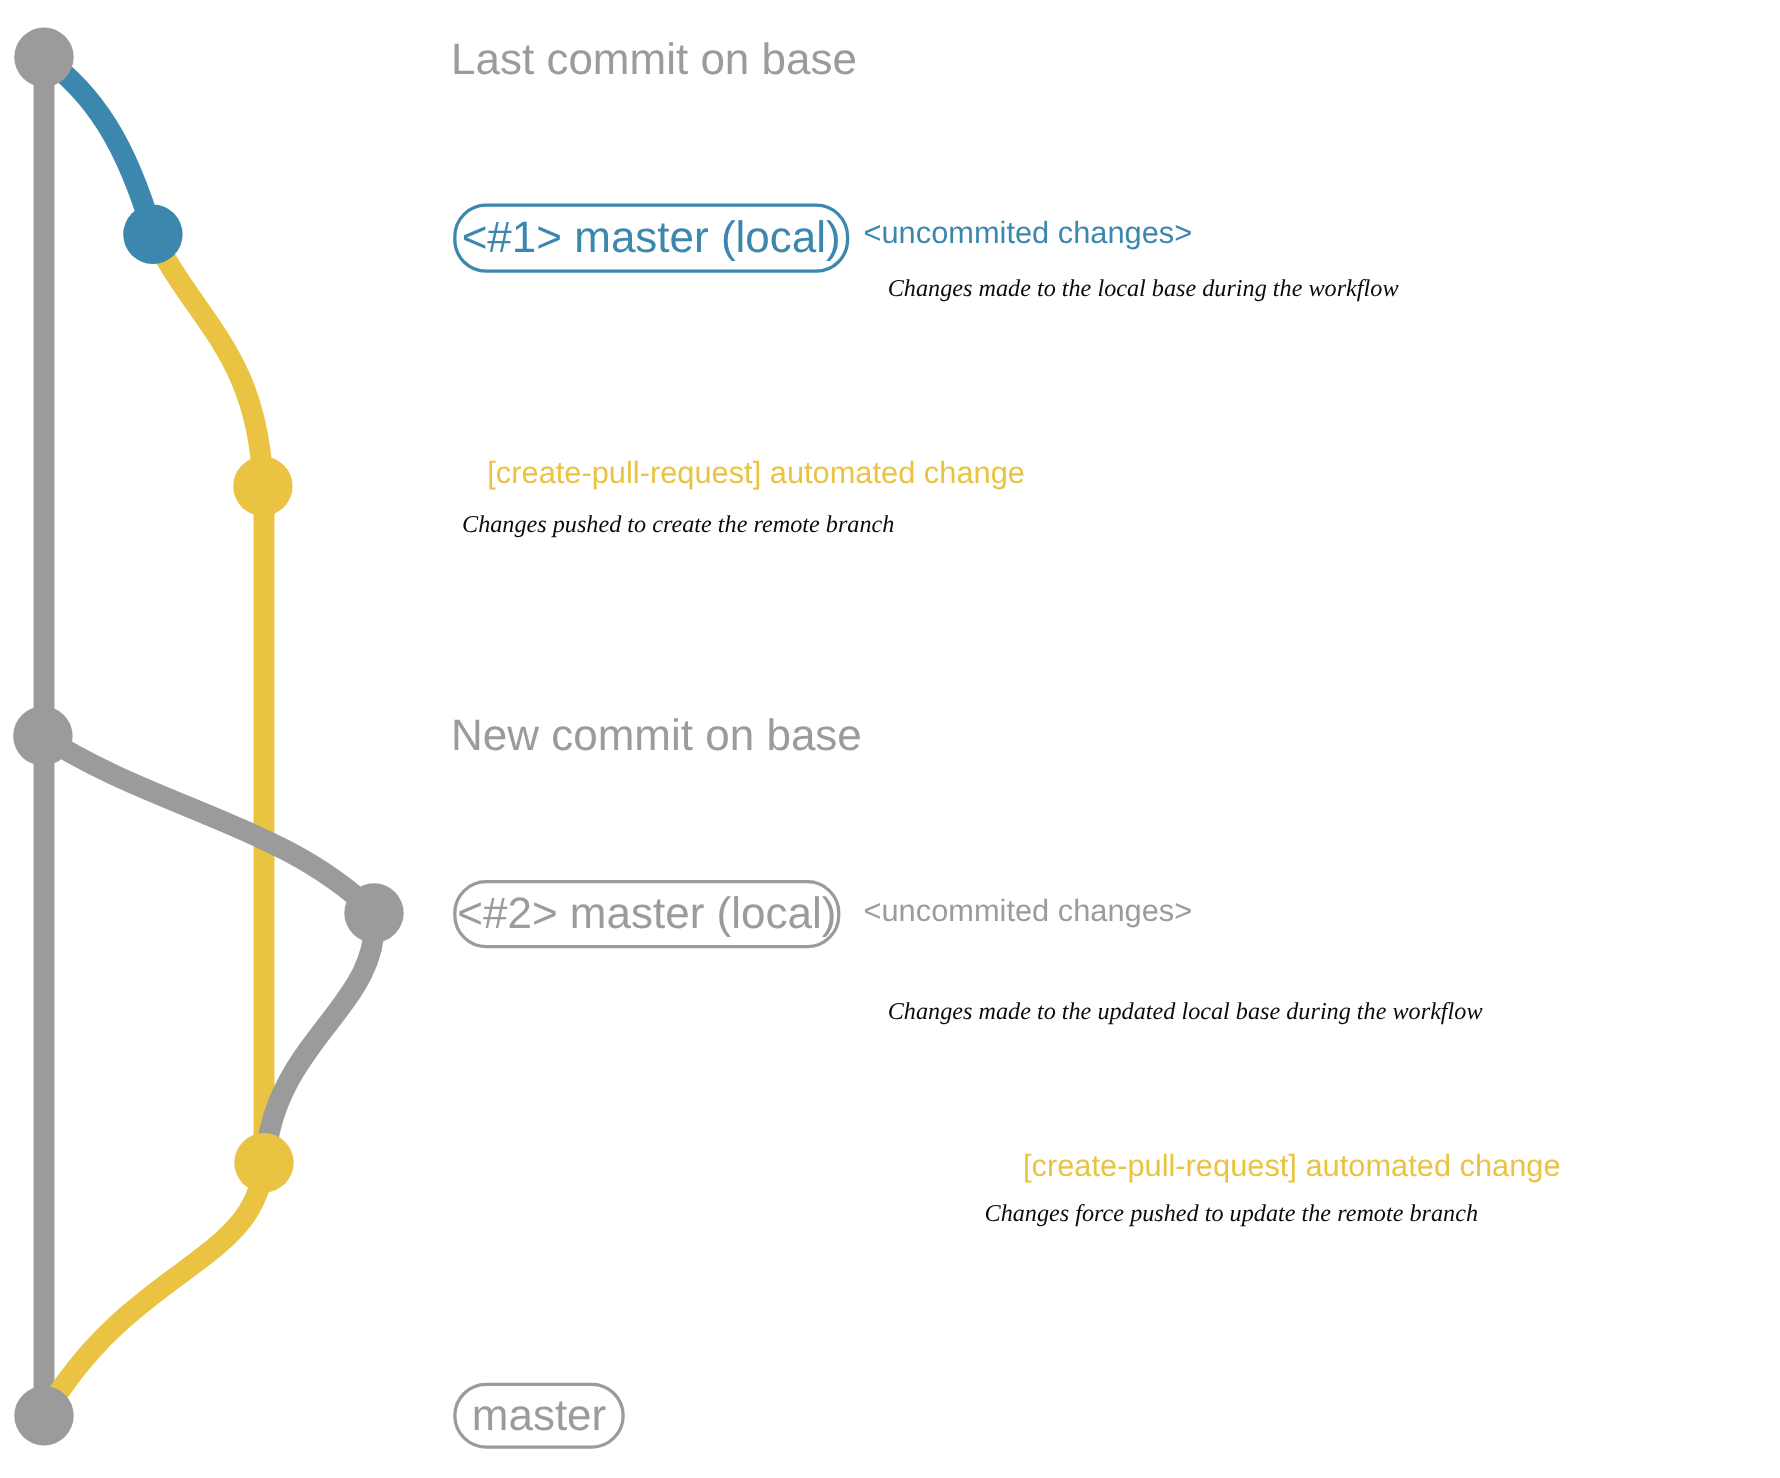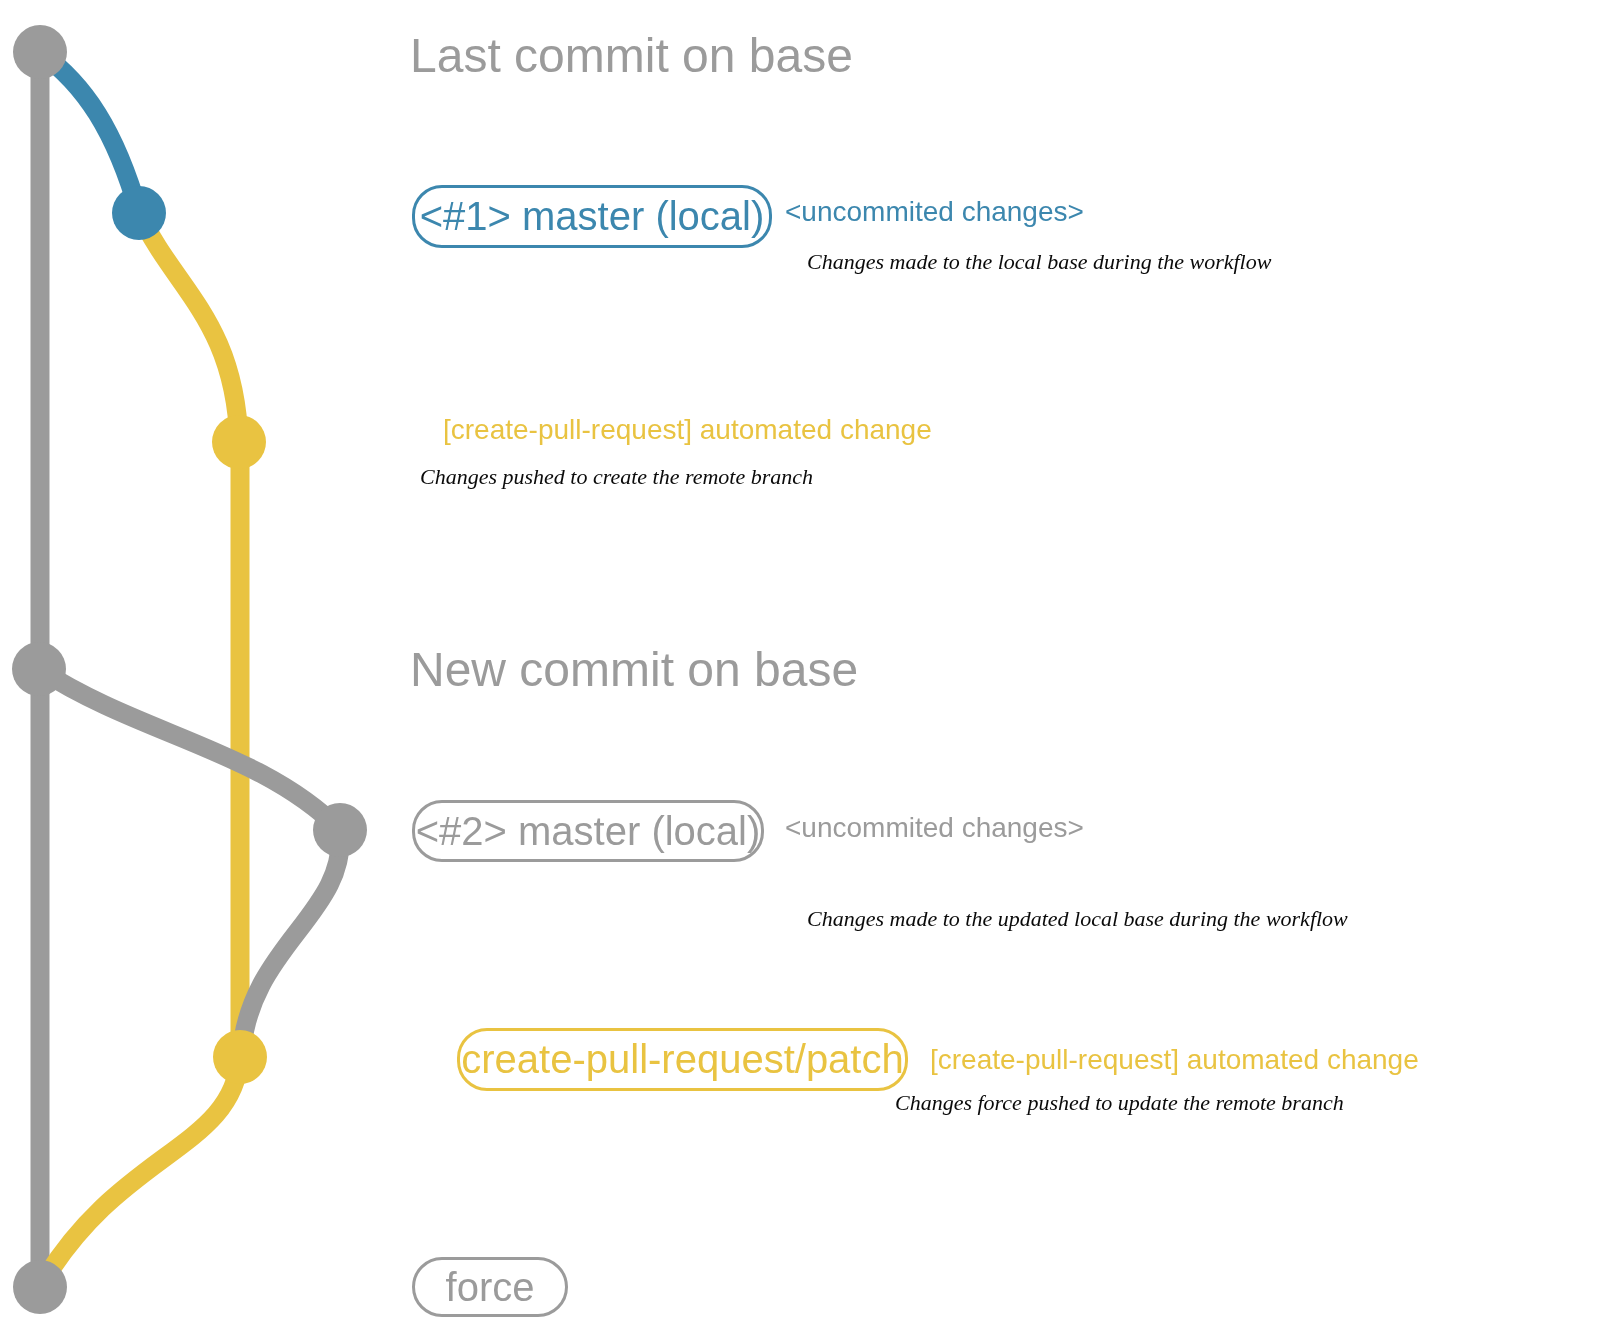--- a/index.html
+++ b/index.html
@@ -25,21 +25,21 @@
   .stroke-blue   { stroke: var(--color-blue);   fill: none; stroke-width: 19; stroke-linecap: round; }
   .stroke-yellow { stroke: var(--color-yellow); fill: none; stroke-width: 19; stroke-linecap: round; }
   .node-gray   { fill: var(--color-gray); }
   .node-blue   { fill: var(--color-blue); }
   .node-yellow { fill: var(--color-yellow); }
 
   .abs { position: absolute; white-space: nowrap; }
   .vcenter { transform: translateY(-50%); }
 
   .heading {
-    font-size: 48px;
+    font-size: 40px;
     color: var(--color-gray);
   }
   .side-label {
     font-size: 28px;
   }
   .caption {
     font-family: "Liberation Serif", serif;
     font-size: 22px;
     color: var(--color-caption);
     font-style: italic;
@@ -96,23 +96,20 @@
   <div class="abs caption vcenter" style="left:420px; top:477px;">Changes pushed to create the remote branch</div>
 
   <div class="abs heading vcenter" style="left:410px; top:669px;">New commit on base</div>
 
   <div class="abs badge gray" style="left:412px; top:800px; width:352px; height:62px;">
     <span>&lt;#2&gt; master (local)</span>
   </div>
   <div class="abs side-label gray vcenter" style="left:785px; top:828px;">&lt;uncommited changes&gt;</div>
   <div class="abs caption vcenter" style="left:807px; top:877px;margin-top:42px;">Changes made to the updated local base during the workflow</div>
 
-  <div class="abs badge yellow" style="left:412px; top:1028px; width:451px; height:63px;">
-    <span>create-pull-request/patch</span>
-  </div>
   <div class="abs side-label yellow vcenter" style="left:885px; top:1060px;">[create-pull-request] automated change</div>
   <div class="abs caption vcenter" style="left:895px; top:1103px;">Changes force pushed to update the remote branch</div>
 
   <div class="abs badge gray" style="left:412px; top:1257px; width:156px; height:60px;">
-    <span>force</span>
+    <span>master</span>
   </div>
 
 </div>
 
 </body></html>

